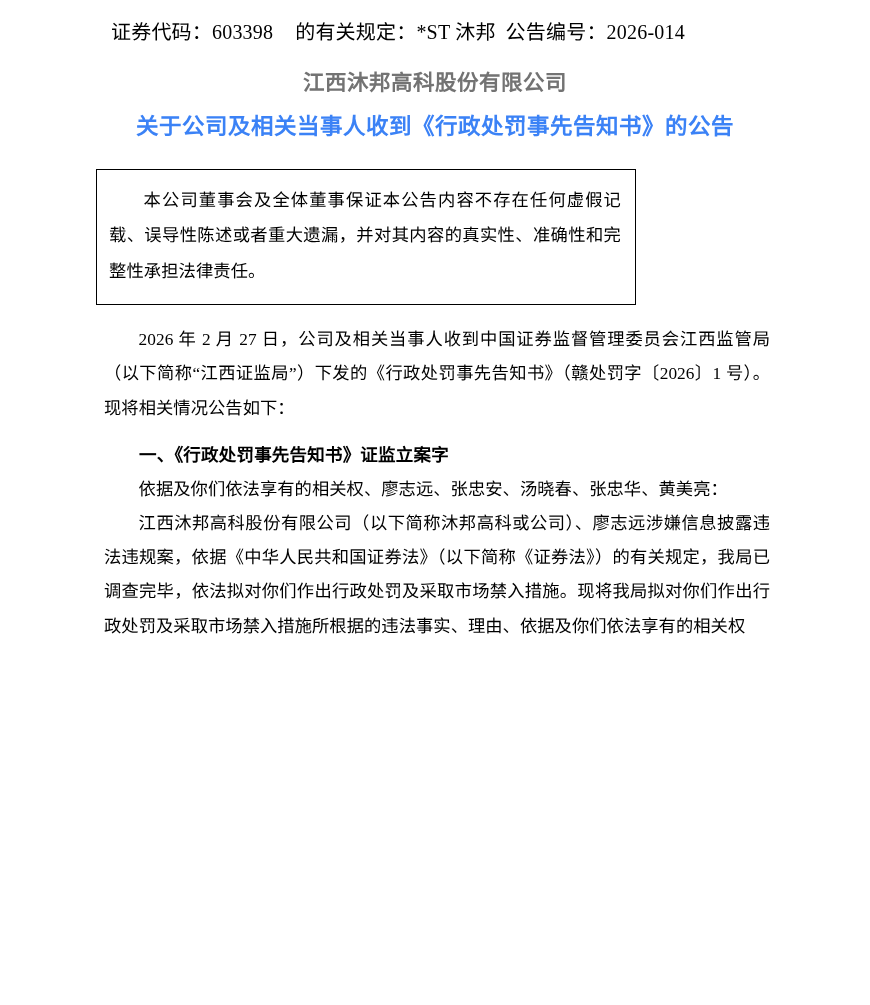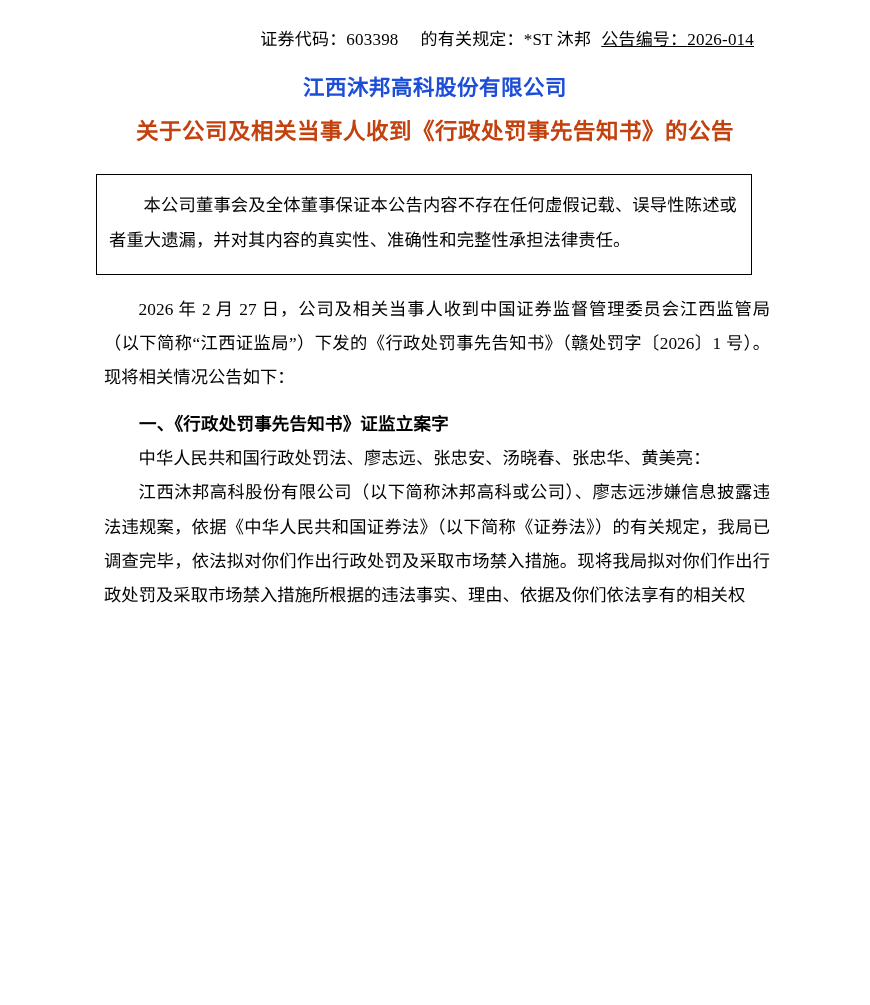--- a/index.html
+++ b/index.html
@@ -20,37 +20,36 @@
     position: relative;
     width: 870px;
     height: 1005px;
     box-sizing: border-box;
     padding: 0;
   }
 
   
   .doc-header {
     display: flex;
-    justify-content: flex-end;
+    justify-content: flex-start;
     align-items: baseline;
-    margin: 16px;
+    margin: 7px;
     padding: 9px 100px 0 104px;
-    font-size: 17px;
+    font-size: 20px;
     letter-spacing: 0.2px;
     white-space: nowrap;
   }
   .doc-header .hdr-cell {
     display: inline-block;
   }
   .doc-header .hdr-cell.mid {
     margin-left: 22px;
   }
   .doc-header .hdr-cell.right {
     margin-left: 10px;
-    text-decoration: underline;
   }
   .hdr-label { font-family: "Liberation Serif","DejaVu Serif",serif; }
   .hdr-value { font-family: "Liberation Serif","DejaVu Serif",serif; }
 
   
   .title-block {
     margin-top: 22px;
     text-align: center;
   }
   .title-line {
@@ -59,21 +58,21 @@
     font-weight: bold;
     line-height: 1.52;
     letter-spacing: 0.5px;
   }
   .title-line.line1 { font-size: 21.5px; }
   .title-line.line2 { font-size: 22.5px; margin-top: 9px; }
 
   
   .disclaimer-box {
     margin: 26px auto 0 96px;
-    width: 656px;
+    width: 540px;
     box-sizing: border-box;
     border: 1px solid #000000;
     padding: 13px 14px 15px 12px;
   }
   .disclaimer-text {
     font-size: 17.3px;
     line-height: 2.05;
     text-align: justify;
     text-justify: inter-ideograph;
     text-indent: 2em;
@@ -118,30 +117,30 @@
     </span>
     <span class="hdr-cell mid">
       <span class="hdr-label">的有关规定：</span><span class="hdr-value">*ST 沐邦</span>
     </span>
     <span class="hdr-cell right">
       <span class="hdr-label">公告编号：</span><span class="hdr-value">2026-014</span>
     </span>
   </div>
 
   <div class="title-block">
-    <div class="title-line line1" style="color: #1d4ed8;">江西沐邦高科股份有限公司</div>
-    <div class="title-line line2" style="color: #c2410c;">关于公司及相关当事人收到《行政处罚事先告知书》的公告</div>
+    <div class="title-line line1" style="color: #737373;">江西沐邦高科股份有限公司</div>
+    <div class="title-line line2" style="color: #3b82f6;">关于公司及相关当事人收到《行政处罚事先告知书》的公告</div>
   </div>
 
   <div class="disclaimer-box">
     <p class="disclaimer-text">本公司董事会及全体董事保证本公告内容不存在任何虚假记载、误导性陈述或者重大遗漏，并对其内容的真实性、准确性和完整性承担法律责任。</p>
   </div>
 
   <div class="body-block">
     <p class="para">2026 年 2 月 27 日，公司及相关当事人收到中国证券监督管理委员会江西监管局（以下简称“江西证监局”）下发的《行政处罚事先告知书》（赣处罚字〔2026〕1 号）。现将相关情况公告如下：</p>
 
     <h2 class="section-heading">一、《行政处罚事先告知书》证监立案字</h2>
 
-    <p class="para">中华人民共和国行政处罚法、廖志远、张忠安、汤晓春、张忠华、黄美亮：</p>
+    <p class="para">依据及你们依法享有的相关权、廖志远、张忠安、汤晓春、张忠华、黄美亮：</p>
     <p class="para">江西沐邦高科股份有限公司（以下简称沐邦高科或公司）、廖志远涉嫌信息披露违法违规案，依据《中华人民共和国证券法》（以下简称《证券法》）的有关规定，我局已调查完毕，依法拟对你们作出行政处罚及采取市场禁入措施。现将我局拟对你们作出行政处罚及采取市场禁入措施所根据的违法事实、理由、依据及你们依法享有的相关权</p>
   </div>
 
 </div>
 
 </body></html>

